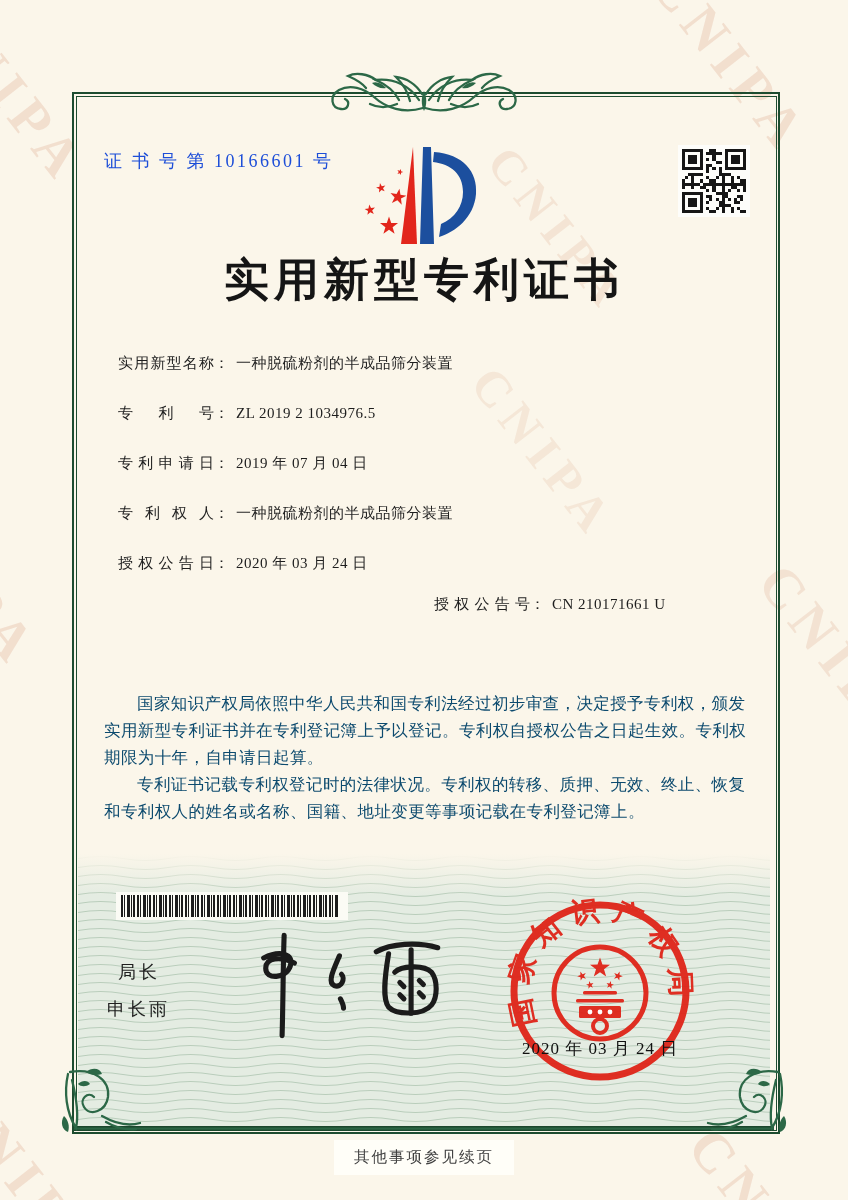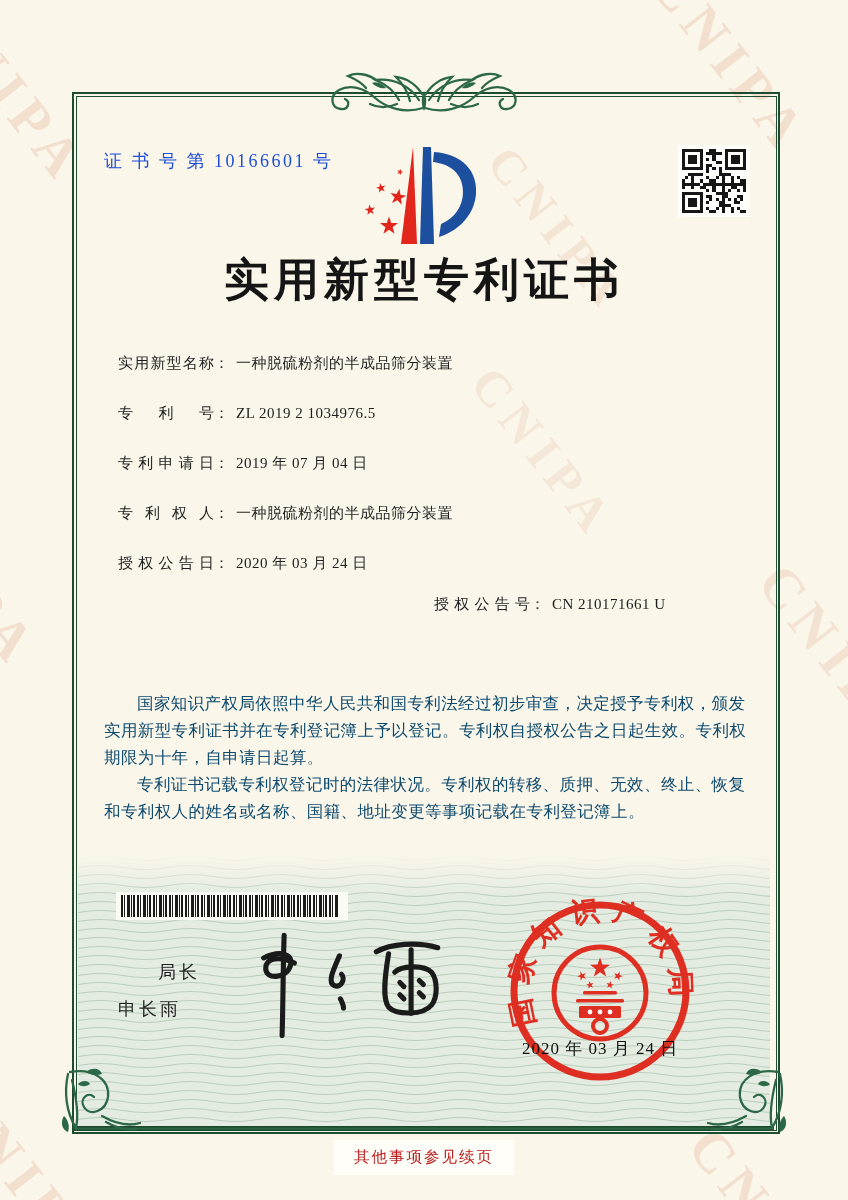--- a/index.html
+++ b/index.html
@@ -69,35 +69,35 @@
   .fcolon{display:inline-block;}
   .fval{margin-left:7px;letter-spacing:.5px;}
   .grant2{position:absolute;left:316px;top:16px;margin-top:25px;}
   
   .paras{position:absolute;left:104px;top:690px;width:646px;z-index:5;
     font-size:16.5px;line-height:27px;letter-spacing:.4px;color:#0c4a6e;}
   .paras p{margin:0;text-indent:2em;}
   
   .barcode-box{position:absolute;left:116px;top:892px;z-index:5;background:#fbfbf5;padding:3px 5px;}
   .barcode-box svg{display:block;}
-  .signer-title{position:absolute;left:118px;top:960px;z-index:5;font-size:18px;letter-spacing:3px;margin-left:40px;}
-  .signer-name{position:absolute;left:118px;top:997px;z-index:5;font-size:18px;letter-spacing:3px;}
+  .signer-title{position:absolute;left:118px;top:960px;z-index:5;font-size:18px;letter-spacing:3px;}
+  .signer-name{position:absolute;left:107px;top:997px;z-index:5;font-size:18px;letter-spacing:3px;}
   .signature{position:absolute;left:235px;top:920px;z-index:6;}
   .sig-stroke{fill:none;stroke:#1b1b1b;stroke-width:5;stroke-linecap:round;stroke-linejoin:round;}
   .seal{position:absolute;left:505px;top:896px;z-index:6;opacity:.95;}
   .seal-stroke{fill:none;stroke:var(--seal_red);}
   .seal-fill{fill:var(--seal_red);stroke:none;}
   .seal-ring-text{fill:var(--seal_red);font-size:28px;font-weight:bold;letter-spacing:11px;
     font-family:"Liberation Serif","DejaVu Serif",serif;}
   .seal-date{position:absolute;left:503px;top:1037px;width:194px;text-align:center;z-index:7;
     font-size:17px;letter-spacing:1px;color:#101010;}
   .page-num{position:absolute;left:0;top:1086px;width:100%;text-align:center;z-index:5;
     font-size:14.5px;letter-spacing:2px;color:#2d2d2d;}
   .cont-note{position:absolute;left:50%;top:1140px;transform:translateX(-50%);z-index:5;
-    background:#fffef8;padding:7px 20px;font-size:15.5px;letter-spacing:2px;color:#b91c1c;}
+    background:#fffef8;padding:7px 20px;font-size:15.5px;letter-spacing:2px;color:#404040;}
 </style>
 </head>
 <body>
 
 <div class="page">
 
   <span class="wm wm-a">CNIPA</span>
   <span class="wm wm-b">CNIPA</span>
   <span class="wm wm-c">CNIPA</span>
   <span class="wm wm-d">CNIPA</span>

